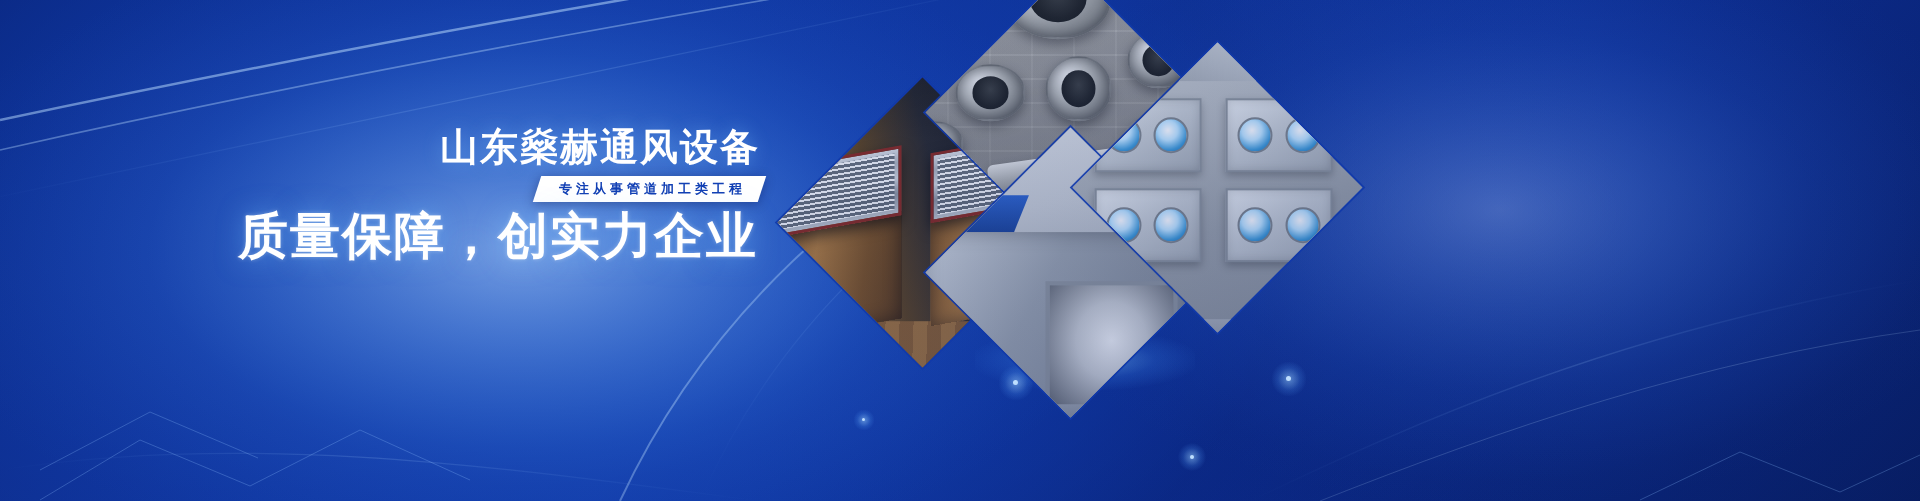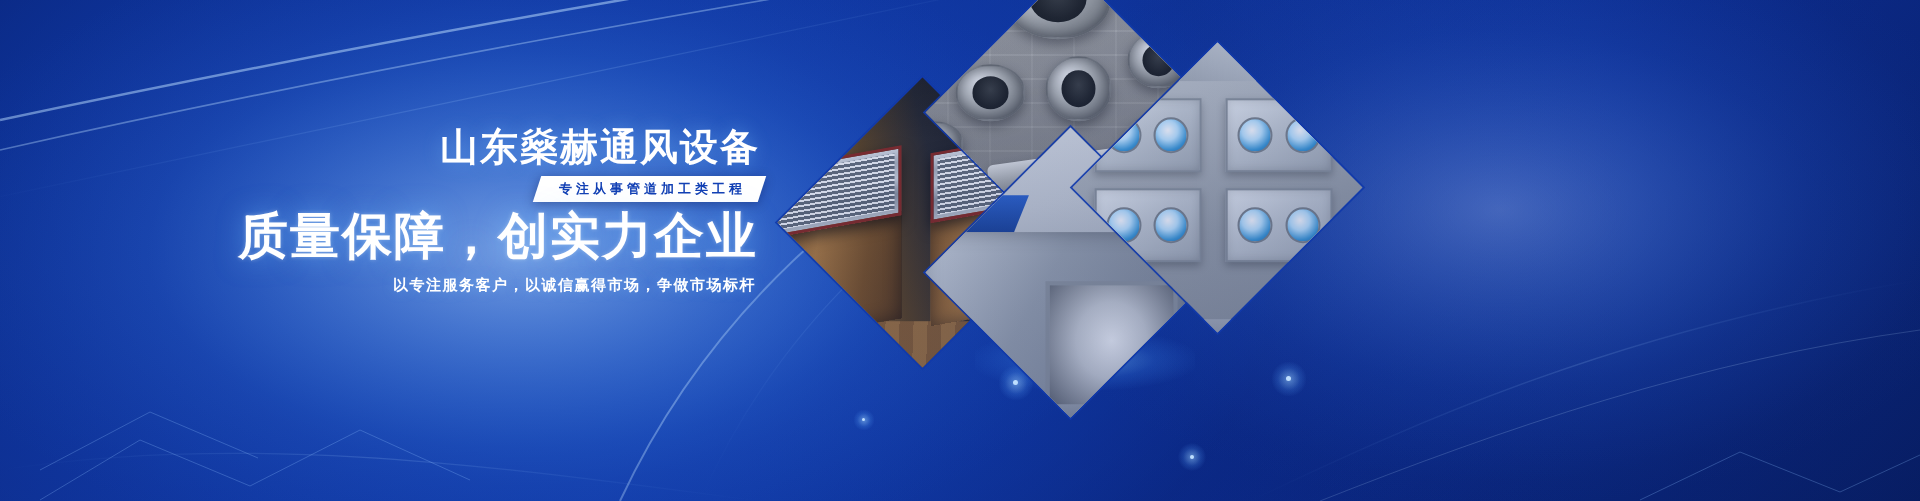--- a/index.html
+++ b/index.html
@@ -296,21 +296,20 @@
     <div class="title">山东燊赫通风设备</div>
 
     <div class="badge-wrap">
       <div class="badge">
         <span>专注从事管道加工类工程</span>
       </div>
     </div>
 
     <div class="headline">质量保障，创实力企业</div>
 
-    <div class="tagline">以专注服务客户，以诚信赢得市场，争做市场标杆</div>
   </div>
 
   <div class="collage">
 
     <div class="dia" style="left:20px; top:120px; width:205px; height:205px;">
       <div class="inner photoA">
 
         <div class="floorw"></div>
         <div class="wood woodA"></div>
         <div class="wood woodB"></div>

